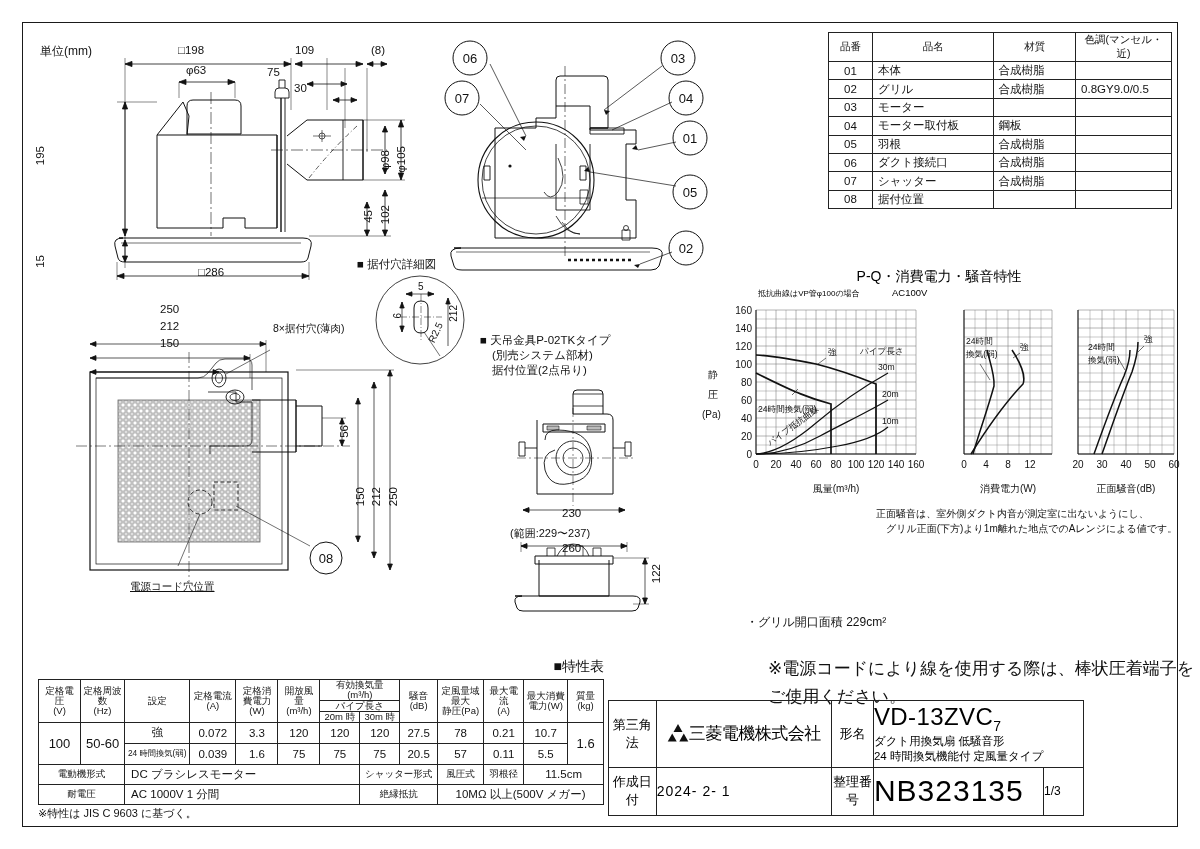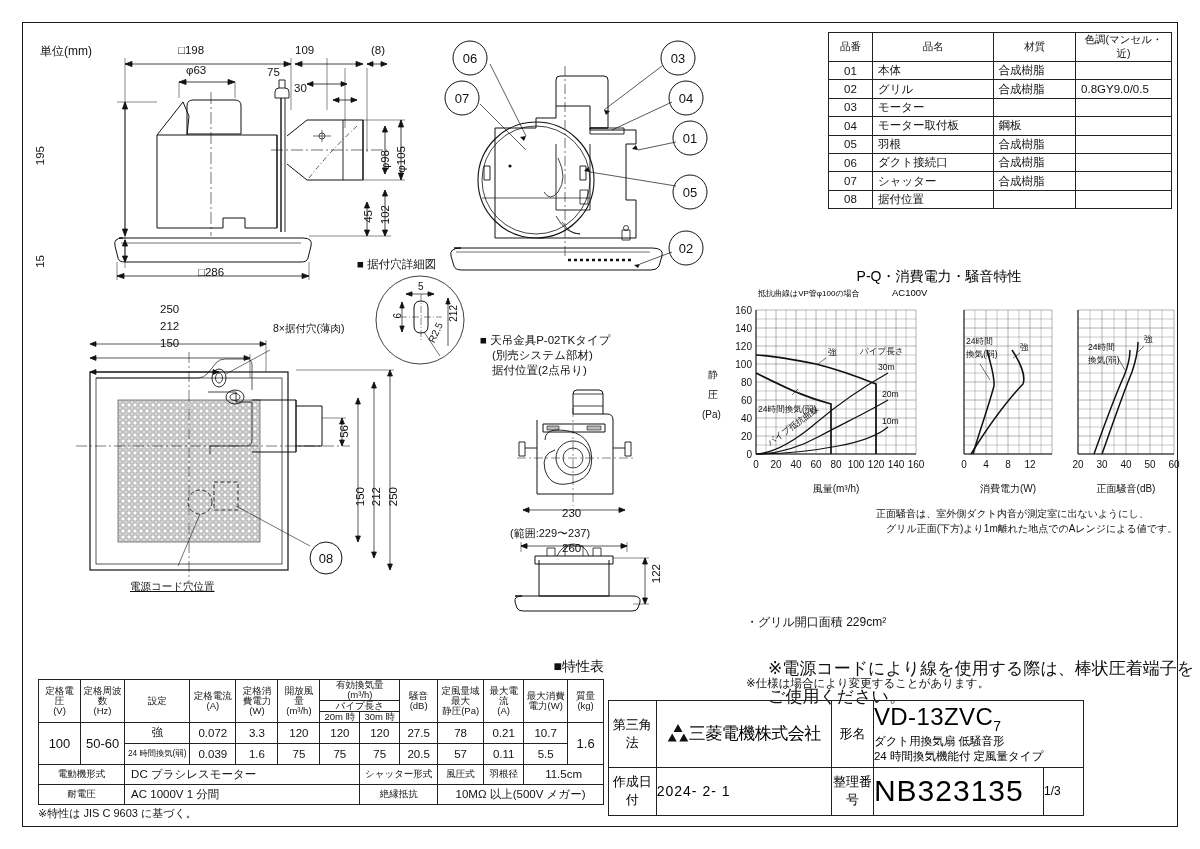--- a/index.html
+++ b/index.html
@@ -716,21 +716,20 @@
       </g>
       <text class="ax-lbl" x="54" y="192" text-anchor="middle" font-size="12">正面騒音(dB)</text>
     </svg>
   </div>
 
   <div class="notes" style="left:876px; top:506px;">正面騒音は、室外側ダクト内音が測定室に出ないようにし、</div>
   <div class="notes" style="left:886px; top:521px;">グリル正面(下方)より1m離れた地点でのAレンジによる値です。</div>
 
   <div class="notes2" style="left:746px; top:613px;">・グリル開口面積  229cm²</div>
   <div class="notes2" style="left:746px; top:655px; font-size:17px;margin-left:22px;">※電源コードにより線を使用する際は、棒状圧着端子をご使用ください。</div>
-  <div class="notes2" style="left:746px; top:674px; font-size:11.5px;">※仕様は場合により変更することがあります。</div>
 
   <div id="spec-wrap">
     <div id="spec-title">■特性表</div>
     <table class="tbl" id="spec-table">
       <colgroup>
         <col style="width:40px">
           <col style="width:42px">
           <col style="width:62px">
           <col style="width:44px">
         <col style="width:40px">

